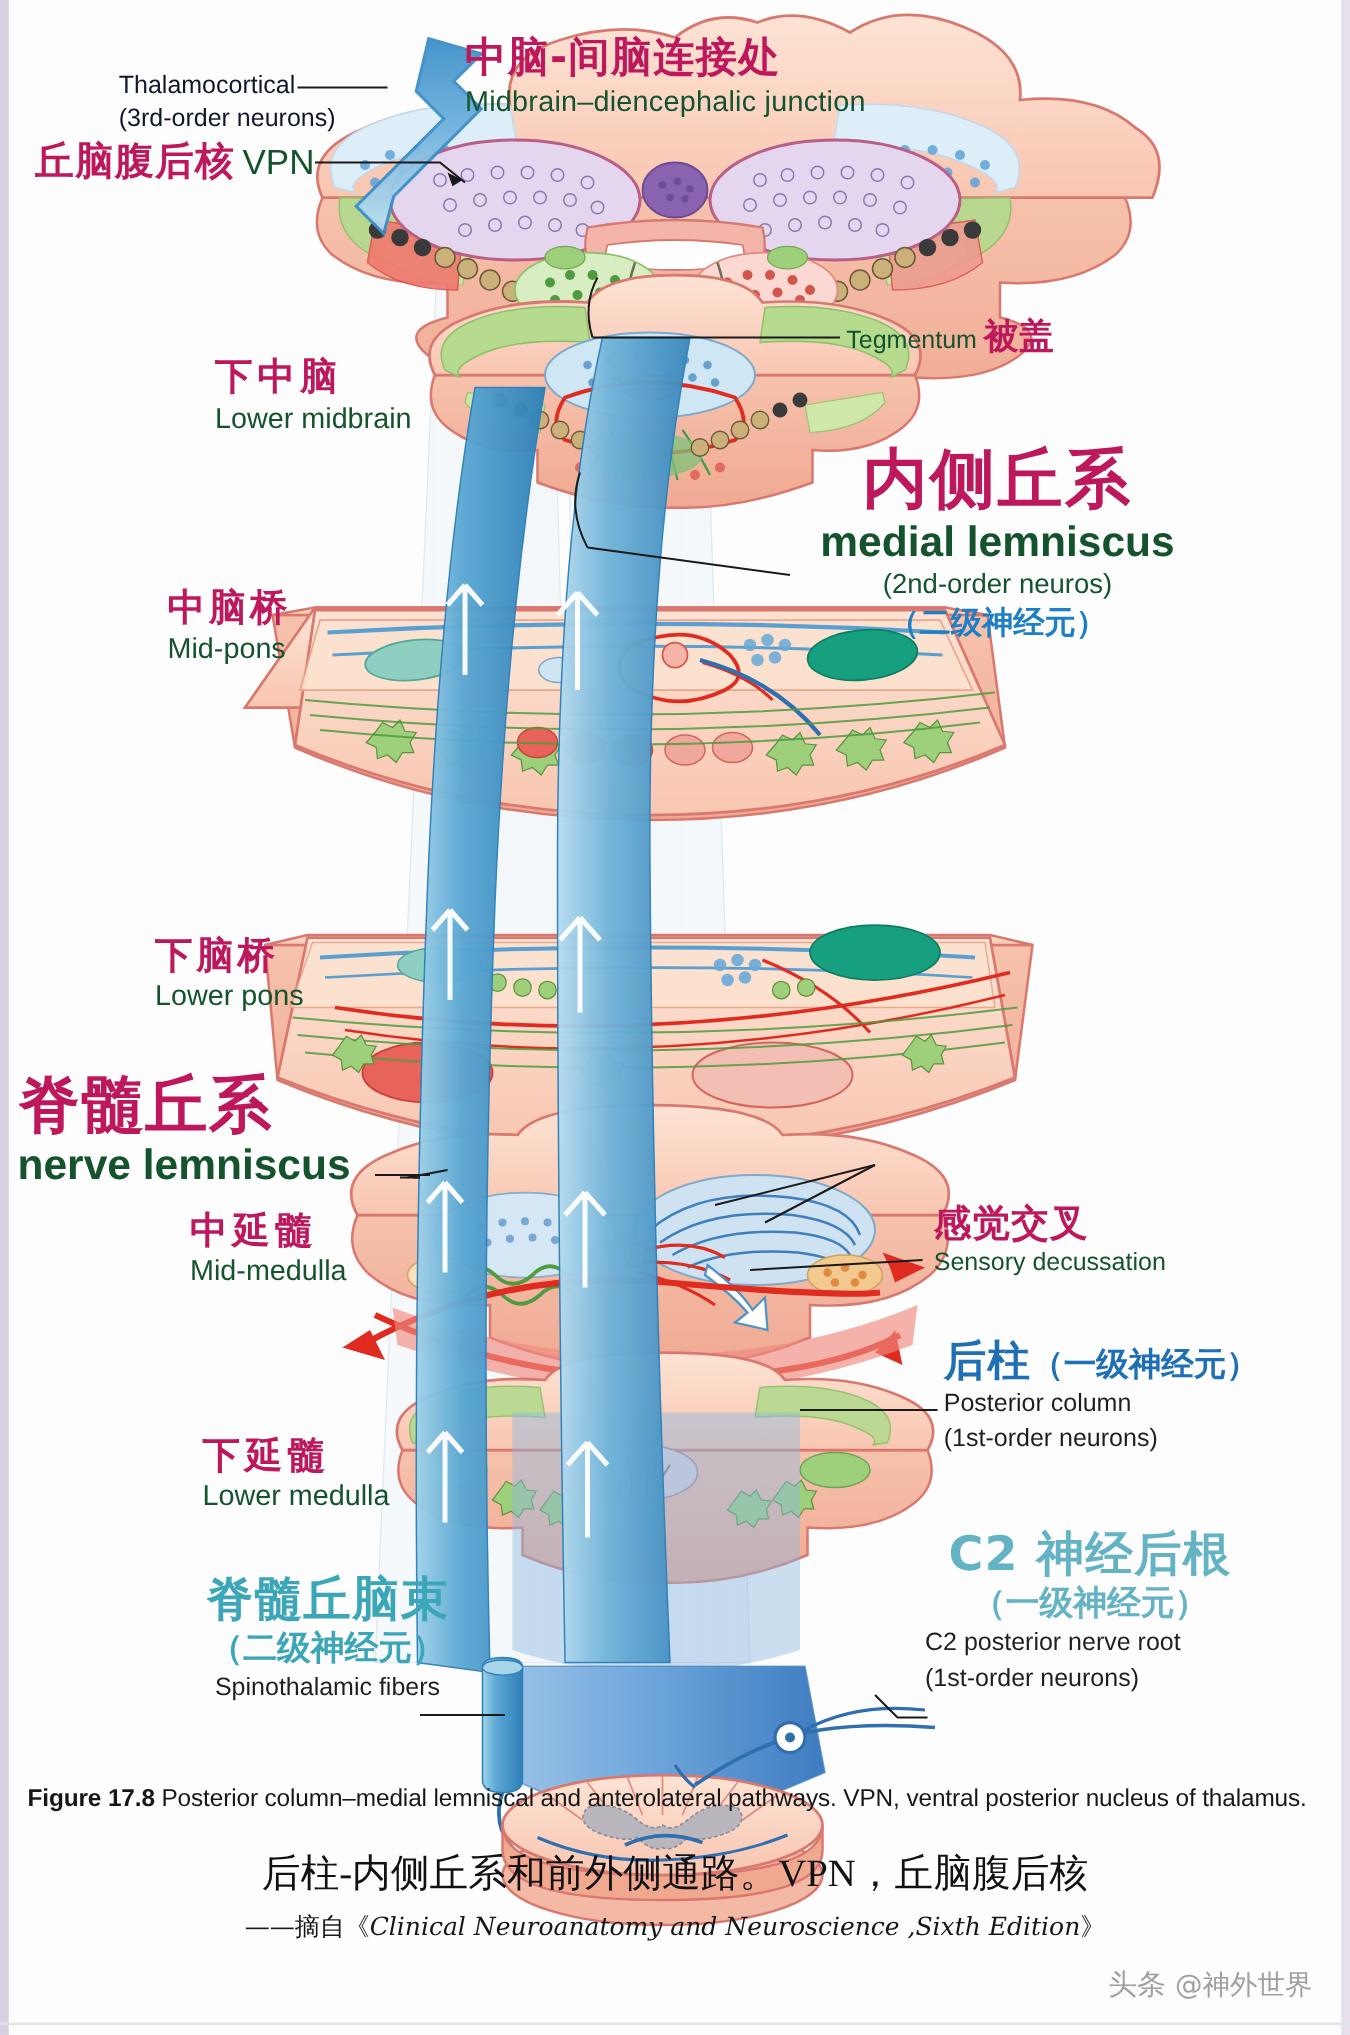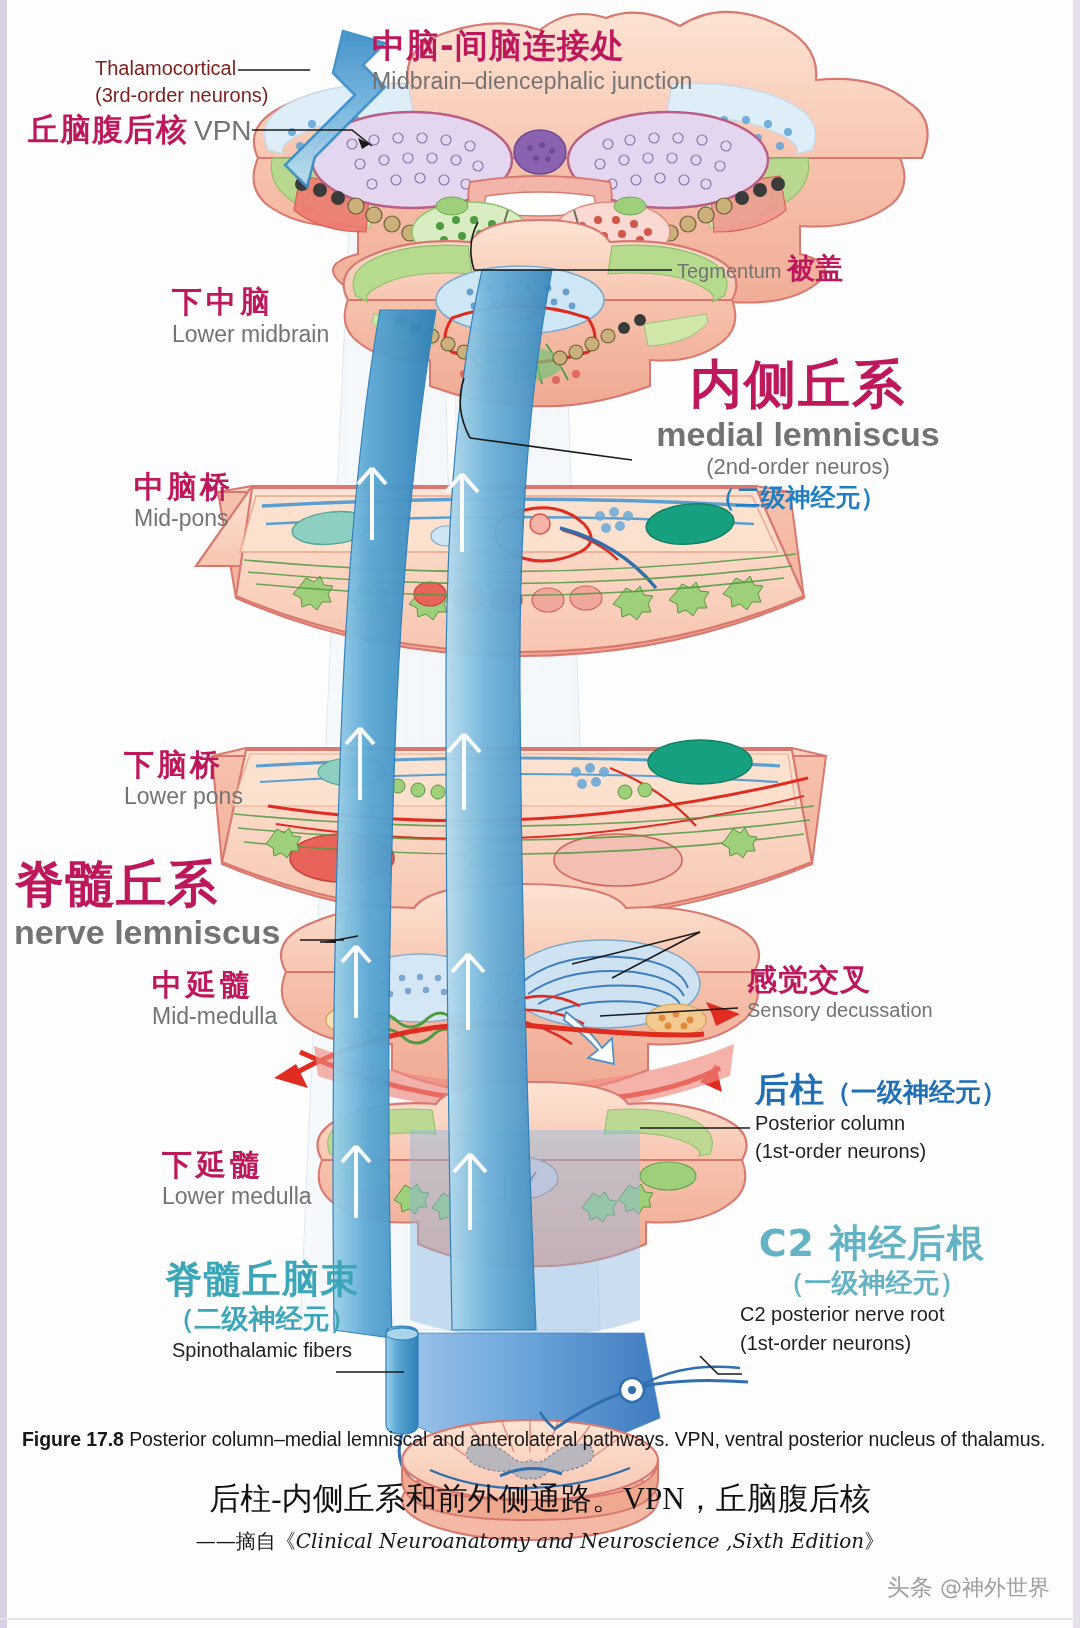--- a/index.html
+++ b/index.html
@@ -19,23 +19,23 @@
   .edge-strip{position:absolute;top:0;bottom:0;width:7px;background:#d9cfe2;}
   .edge-strip.left{left:0;}
   .edge-strip.right{right:0;background:#e7dfec;}
 
   .figure-canvas{position:absolute;inset:0;}
   svg.art{position:absolute;left:0;top:0;width:1080px;height:1628px;}
 
   
   .lbl{position:absolute;line-height:1.12;white-space:nowrap;}
   .cn{font-family:"DejaVu Sans","Liberation Sans",sans-serif;color:#be185d;}
-  .en{font-family:"Liberation Sans","DejaVu Sans",sans-serif;color:#737373;}
-
-  .t-thalamocortical{left:95px;top:55px;font-size:20px;color:#7f1d1d;text-align:left;}
+  .en{font-family:"Liberation Sans","DejaVu Sans",sans-serif;color:#14532d;}
+
+  .t-thalamocortical{left:95px;top:55px;font-size:20px;color:#0f172a;text-align:left;}
   .t-thalamocortical div{line-height:1.35;}
 
   .t-vpn{left:28px;top:112px;}
   .t-vpn .big{font-size:31px;font-weight:700;letter-spacing:1px;}
   .t-vpn .small{font-size:28px;font-weight:400;margin-left:6px;}
 
   .t-mdj{left:372px;top:28px;text-align:left;}
   .t-mdj .big{font-size:33px;font-weight:700;letter-spacing:1px;}
   .t-mdj .small{font-size:23px;margin-top:4px;letter-spacing:.2px;}
 

